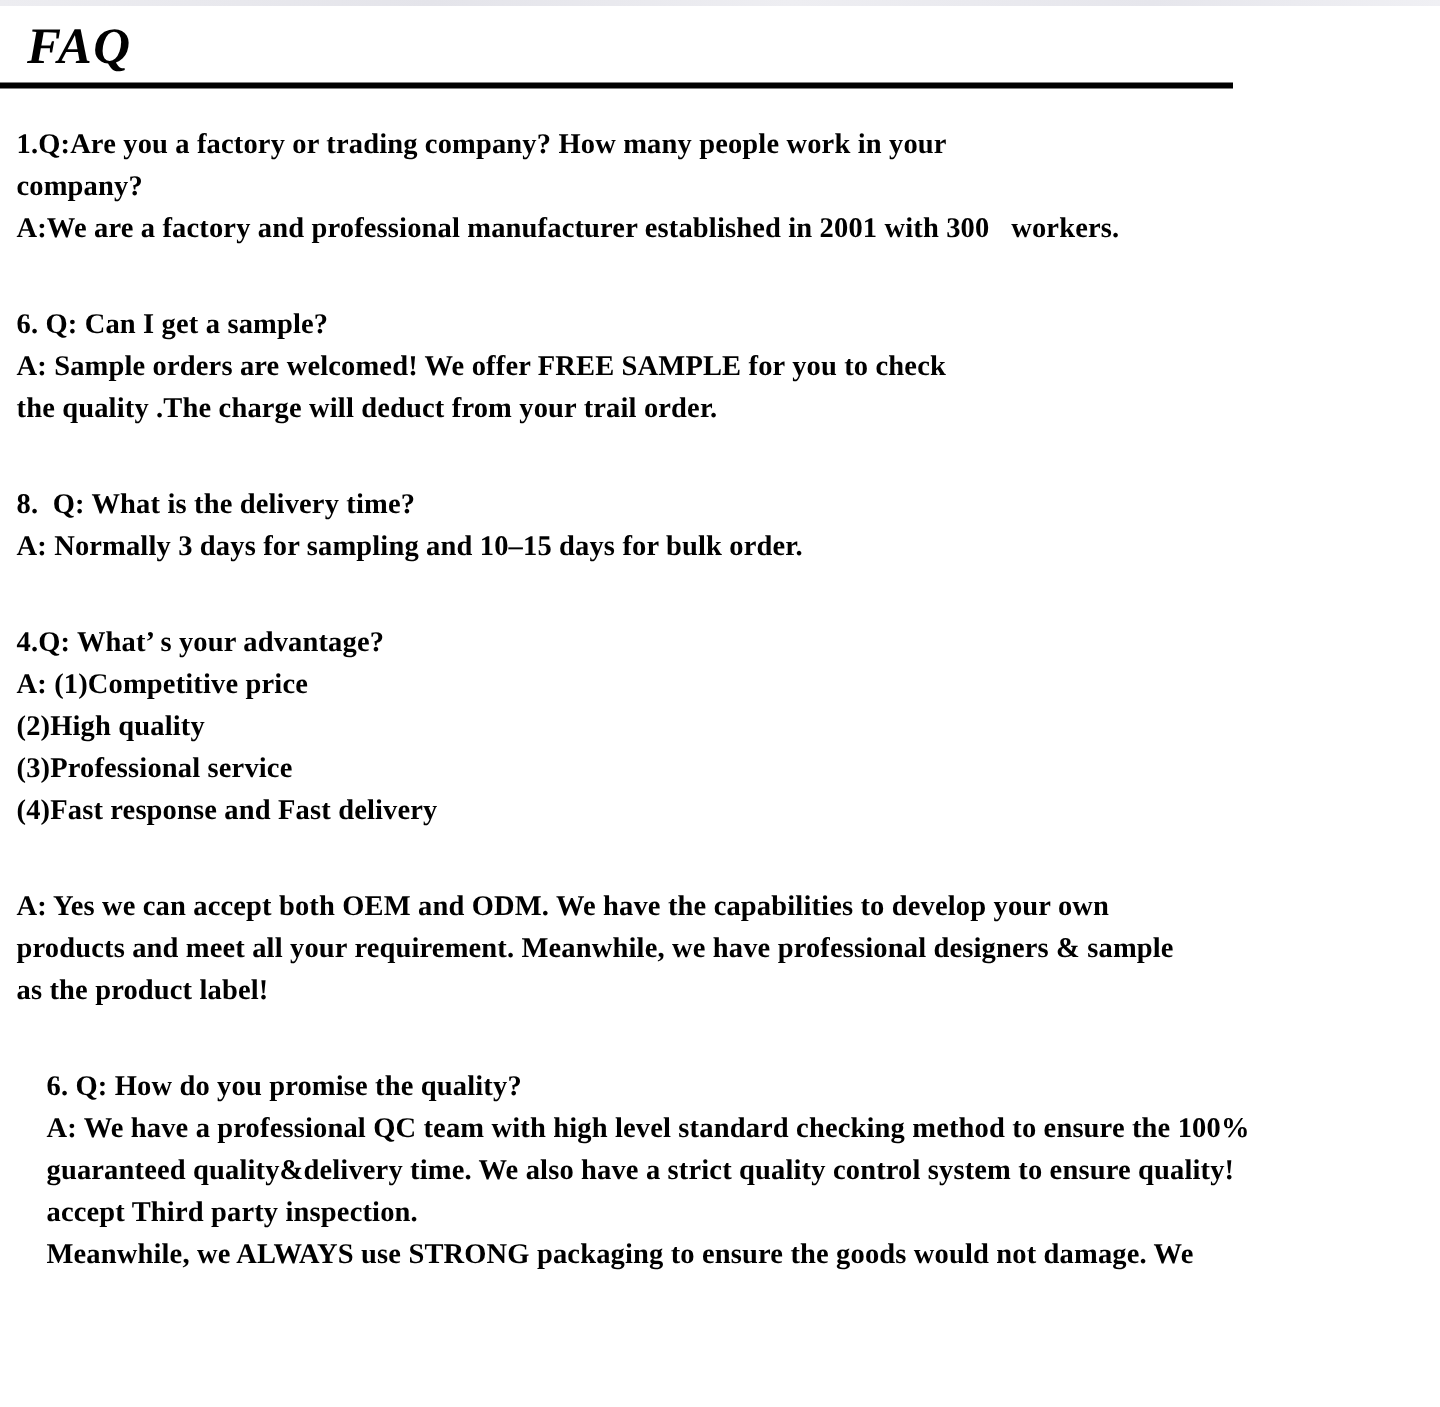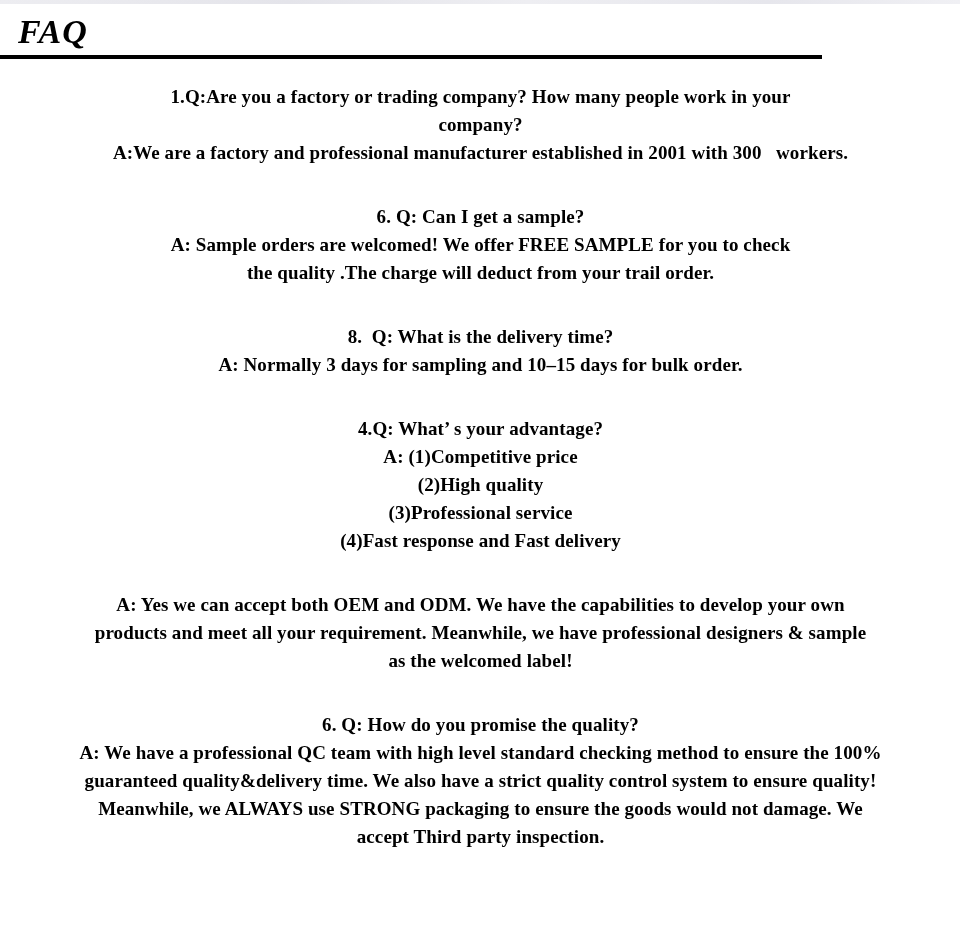--- a/index.html
+++ b/index.html
@@ -25,27 +25,27 @@
     font-style: italic;
   }
   .title-underline {
     margin-top: 2px;
     height: 4px;
     width: 822px;
     background: #000000;
   }
   .content {
     padding: 24px 10px 0 11px;
-    text-align: center;
   }
   .faq-block {
     margin-bottom: 36px;
   }
   .faq-block:last-child {
     margin-bottom: 0;
+    margin-left: 20px;
   }
   .line {
     font-size: 19px;
     line-height: 28px;
     font-weight: 700;
     white-space: pre;
     letter-spacing: 0.1px;
   }
 </style>
 </head>
@@ -79,25 +79,25 @@
       <div class="line">4.Q: What’ s your advantage?</div>
       <div class="line">A: (1)Competitive price</div>
       <div class="line">(2)High quality</div>
       <div class="line">(3)Professional service</div>
       <div class="line">(4)Fast response and Fast delivery</div>
     </div>
 
     <div class="faq-block">
       <div class="line">A: Yes we can accept both OEM and ODM. We have the capabilities to develop your own</div>
       <div class="line">products and meet all your requirement. Meanwhile, we have professional designers &amp; sample</div>
-      <div class="line">as the welcomed label!</div>
+      <div class="line">as the product label!</div>
     </div>
 
     <div class="faq-block">
       <div class="line">6. Q: How do you promise the quality?</div>
       <div class="line">A: We have a professional QC team with high level standard checking method to ensure the 100%</div>
       <div class="line">guaranteed quality&amp;delivery time. We also have a strict quality control system to ensure quality!</div>
+      <div class="line">accept Third party inspection.</div>
       <div class="line">Meanwhile, we ALWAYS use STRONG packaging to ensure the goods would not damage. We</div>
-      <div class="line">accept Third party inspection.</div>
     </div>
 
   </div>
 </div>
 
 </body></html>

